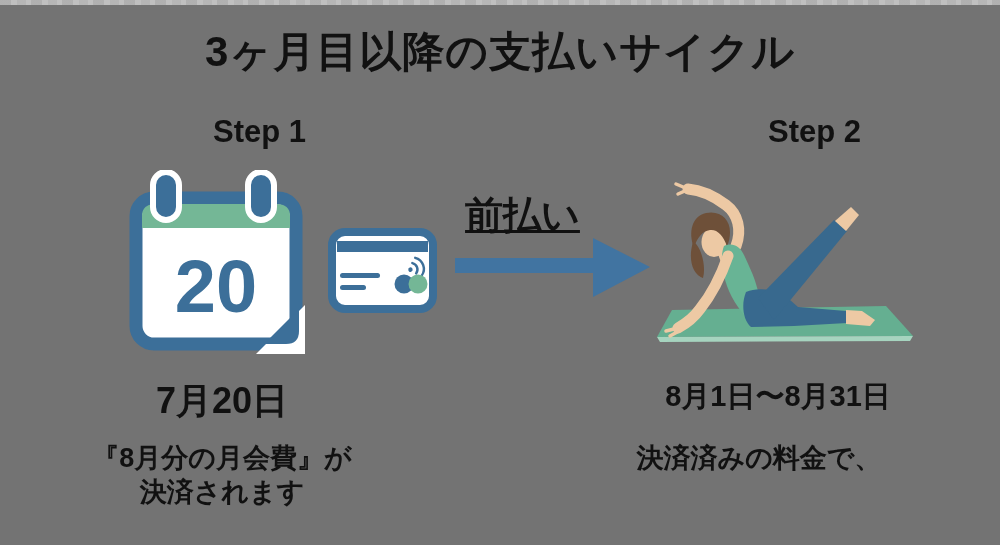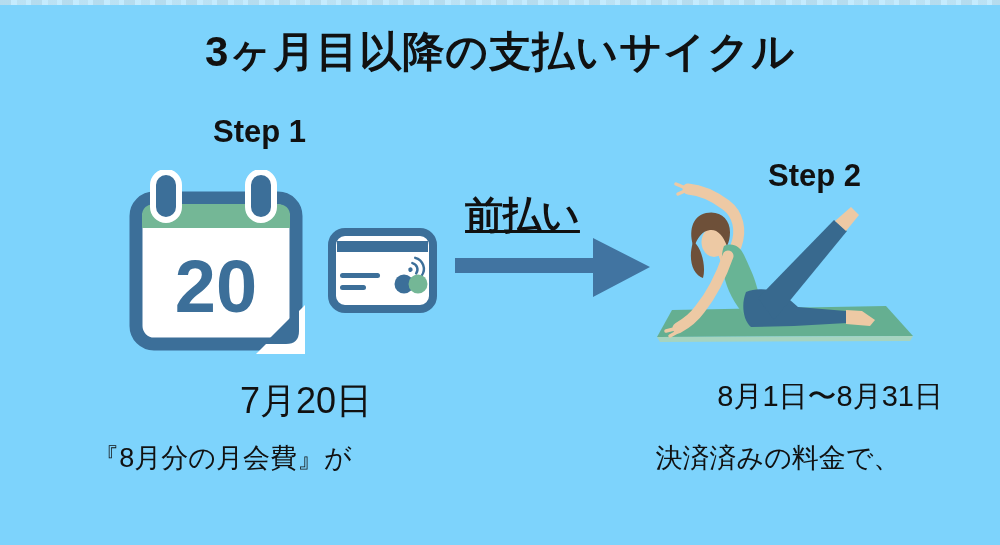--- a/index.html
+++ b/index.html
@@ -1,43 +1,43 @@
 <!DOCTYPE html>
 <html><head>
 <meta charset="utf-8">
 <style>
   html,body { margin:0; padding:0; background:#ffffff; }
   .canvas {
-    position:relative; width:1000px; height:545px; background:#7dd3fc;
+    position:relative; width:1000px; height:545px; background:#737373;
     font-family:"Liberation Sans","DejaVu Sans",sans-serif; color:#111111;
     overflow:hidden;
   }
   .abs { position:absolute; }
   .top-noise {
     top:0; left:0; width:1000px; height:5px; opacity:.55;
     background:repeating-linear-gradient(90deg,#e3e3e3 0 11px,#ffffff 11px 17px,#ededed 17px 26px,#ffffff 26px 31px);
   }
   .title {
     top:24px; left:0; width:1000px; text-align:center;
     font-size:42px; font-weight:700; letter-spacing:1px;
   }
   .step-label { top:114px; width:180px; text-align:right; font-size:31px; font-weight:700; }
   .step1-label { left:126px; }
-  .step2-label { left:681px;margin-top:44px; }
+  .step2-label { left:681px; }
   .calendar-icon { left:128px; top:170px; width:177px; height:187px; }
   .card-icon { left:328px; top:228px; width:109px; height:85px; }
   .arrow-label { left:440px; top:190px; width:165px; text-align:center; font-size:38px; font-weight:700;text-decoration:underline; }
   .arrow-icon { left:450px; top:230px; width:205px; height:75px; }
   .pilates { left:648px; top:180px; width:300px; height:175px; }
-  .date-text { top:377px; text-align:right; font-size:36px; font-weight:400; }
+  .date-text { top:377px; text-align:center; font-size:36px; font-weight:700; }
   .step1-date { left:72px; width:300px; }
   .step2-date { left:613px; width:330px; font-size:29px; }
-  .desc-text { top:441px; text-align:center; font-size:27px; font-weight:400; line-height:34px; }
+  .desc-text { top:441px; text-align:center; font-size:27px; font-weight:700; line-height:34px; }
   .step1-desc { left:42px; width:360px; }
-  .step2-desc { left:598px; width:360px; }
+  .step2-desc { left:579px; width:360px; }
 </style>
 </head>
 <body>
 
 <div class="canvas">
 
   <div class="abs top-noise"></div>
 
   <div class="abs title">3ヶ月目以降の支払いサイクル</div>
 
@@ -90,20 +90,21 @@
     <path d="M 30,148 L 18,151 M 31,151 L 22,156" fill="none" stroke="#edc9a4" stroke-width="3.5" stroke-linecap="round"></path>
     <path d="M 98,112 C 112,106 128,110 142,120 L 150,127 L 198,131 L 199,143 L 146,146 L 103,147 C 95,140 93,124 98,112 Z" fill="#38698e"></path>
     <polygon points="198,130 214,131 227,140 222,146 198,144" fill="#edc9a4"></polygon>
     <polygon points="110,118 186,40 199,51 126,140" fill="#38698e"></polygon>
     <polygon points="187,41 203,27 211,35 198,51" fill="#edc9a4"></polygon>
   </svg>
 
   <div class="abs date-text step1-date">7月20日</div>
   <div class="abs desc-text step1-desc">
     <div>『8月分の月会費』が</div>
+    <div>決済されます</div>
   </div>
 
   <div class="abs date-text step2-date">8月1日〜8月31日</div>
   <div class="abs desc-text step2-desc">
     <div>決済済みの料金で、</div>
   </div>
 
 </div>
 
 </body></html>

